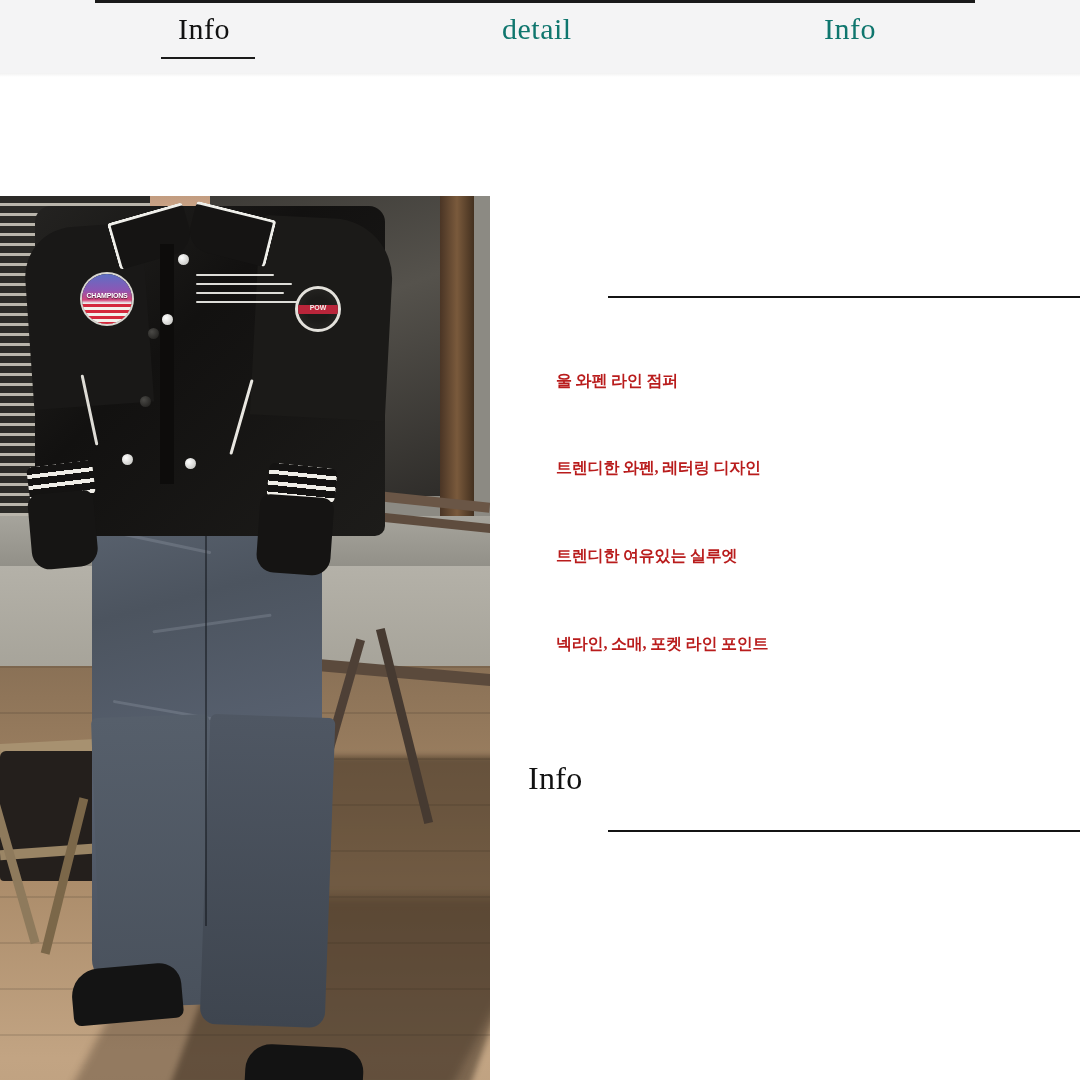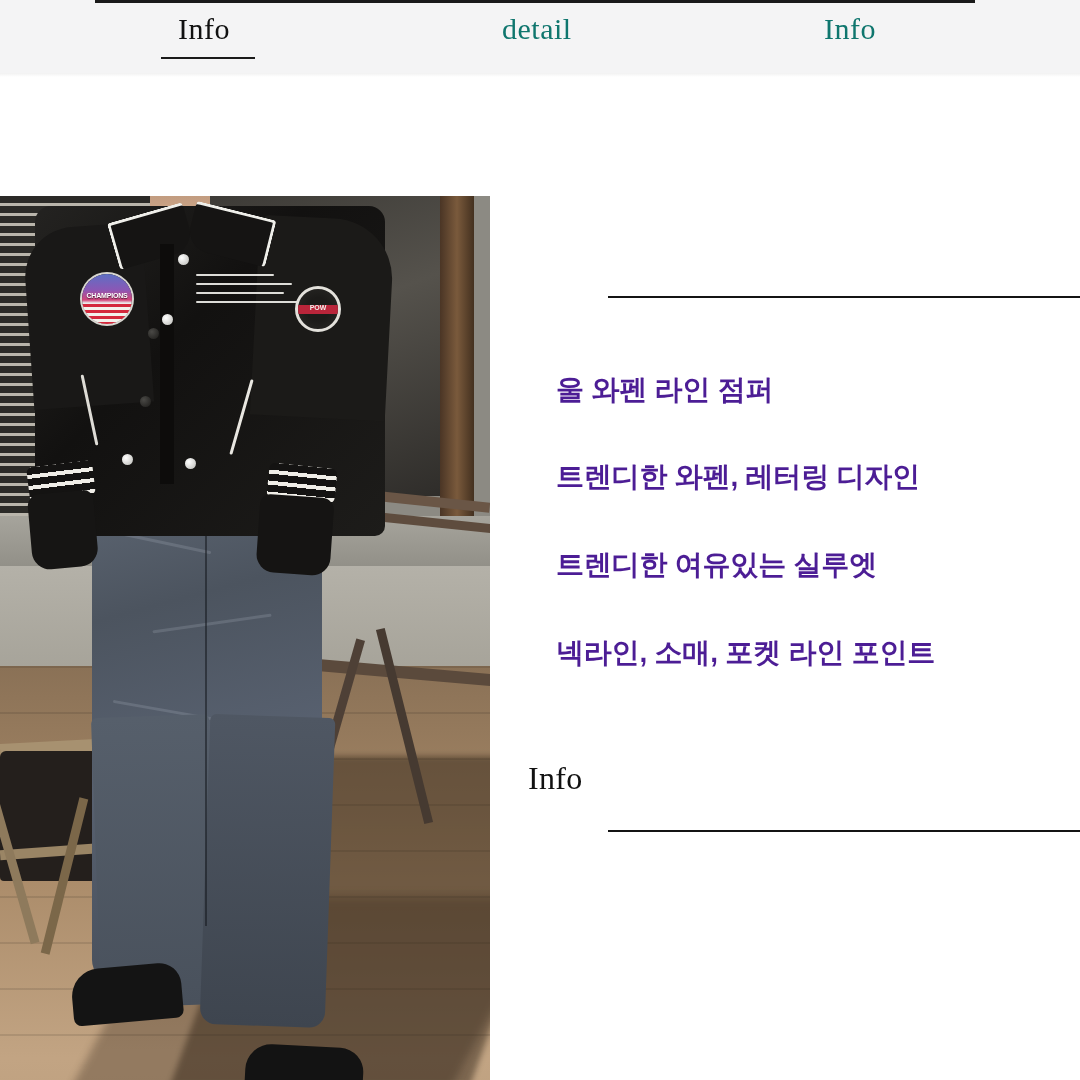--- a/index.html
+++ b/index.html
@@ -303,22 +303,22 @@
 
   .rule {
     position:absolute; left:118px; width:472px; height:2px; background:#141414;
   }
   #rule1 { top:296px; }
   #rule2 { top:830px; }
 
   .bullets { position:absolute; left:0; top:0; width:590px; }
   .bullet {
     position:absolute; left:66px;
-    font-family:Liberation Sans, sans-serif;
-    font-size:28px; font-weight:bold; color:#4c1d95;
+    font-family:Liberation Serif, serif;
+    font-size:16px; font-weight:bold; color:#b91c1c;
     letter-spacing:-0.2px; white-space:nowrap;
   }
   #b0 { top:371px; }
   #b1 { top:458px; }
   #b2 { top:546px; }
   #b3 { top:634px; }
 
   
   .mtable { position:absolute; left:0; top:846px; width:590px; }
 </style>

